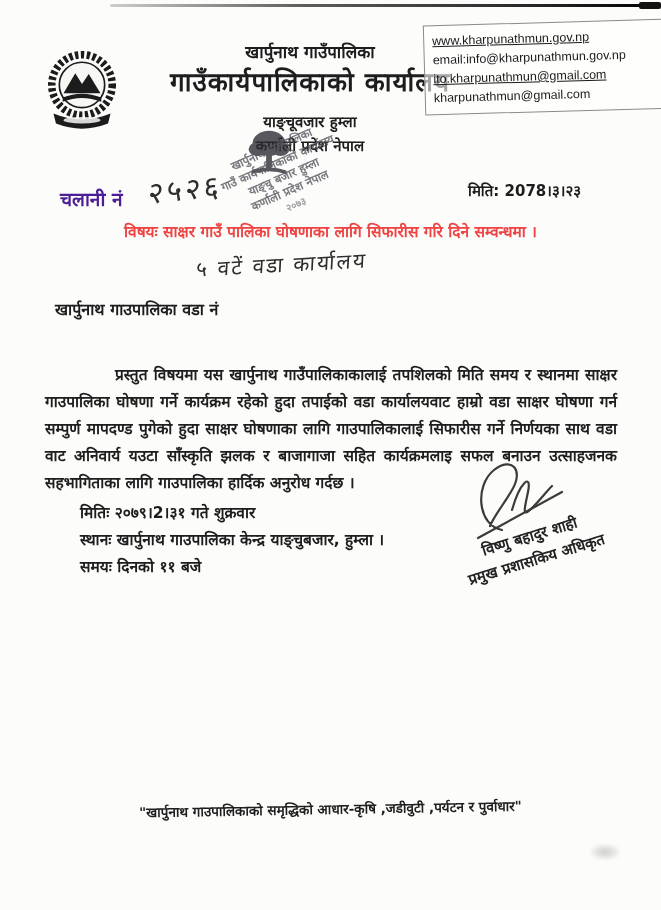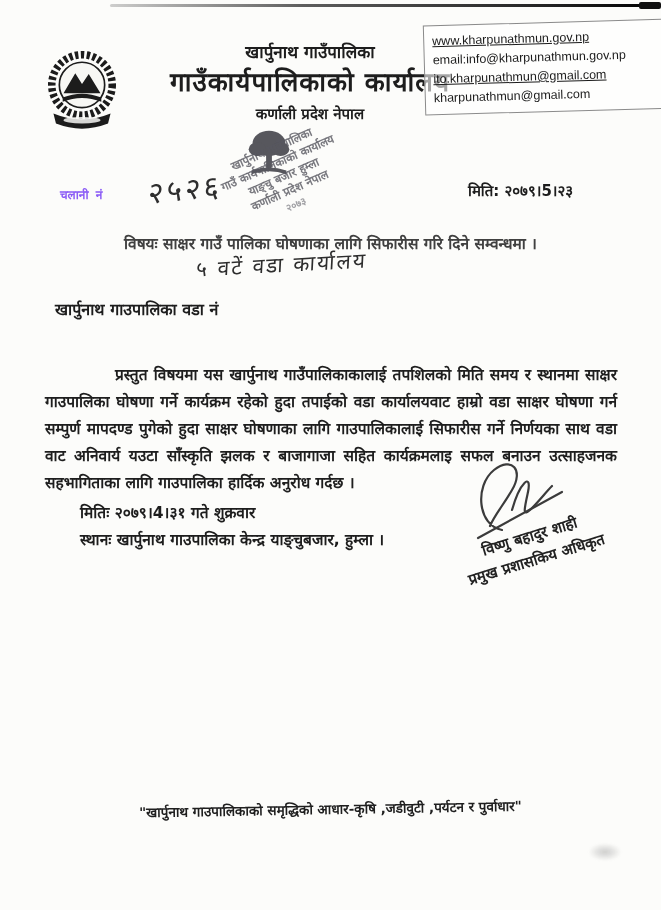--- a/index.html
+++ b/index.html
@@ -29,38 +29,38 @@
   
   .contact{
     position:absolute;left:424px;top:22px;width:232px;padding:6px 8px;
     border:1px solid #8a8a8a;background:rgba(255,255,255,.6);
     transform:rotate(-1.6deg);
     font-family:"Liberation Sans",sans-serif;font-size:12.5px;line-height:19px;color:#1b1b1b;
   }
   .contact .u{text-decoration:underline;}
   
   .ref-no{position:absolute;left:55px;top:152px;font-size:16px;font-weight:700;color:#1d1d1d;}
-  .chalani{position:absolute;left:60px;top:186px;font-size:12px;font-weight:700;color:#8b5cf6;font-family:Liberation Mono, monospace;}
+  .chalani{position:absolute;left:60px;top:186px;font-size:19px;font-weight:700;color:#4c1d95;}
   .chalani-val{
     position:absolute;left:148px;top:168px;font-size:30px;color:#2e2e2e;
     transform:rotate(-6deg) skewX(-8deg);font-weight:400;letter-spacing:3px;
   }
   .date-line{position:absolute;left:468px;top:180px;font-size:15px;font-weight:700;color:#1d1d1d;}
   
   .stamp{
     position:absolute;left:196px;top:138px;width:190px;height:110px;
     transform:rotate(-24deg);transform-origin:50% 50%;
     text-align:center;color:rgba(88,88,96,.8);
   }
   .stamp .s{font-size:11.5px;font-weight:700;line-height:15px;white-space:nowrap;}
   .stamp .yr{font-size:10px;opacity:.7;}
   .stamp-emblem{position:absolute;left:240px;top:124px;width:58px;height:58px;opacity:.9;}
   
   .subject{position:absolute;left:0;top:220px;width:661px;text-align:center;
-    font-size:15.5px;font-weight:700;color:#404040;margin-top:12px;}
+    font-size:15.5px;font-weight:700;color:#ef4444;}
   
   .addr1{position:absolute;left:55px;top:268px;font-size:16px;font-weight:700;color:#1d1d1d;}
   .addr2{position:absolute;left:55px;top:298px;font-size:16px;font-weight:700;color:#1d1d1d;}
   .hand-ward{
     position:absolute;left:196px;top:250px;font-size:21px;color:#2d2d2d;
     transform:rotate(-3deg) skewX(-6deg);letter-spacing:2px;white-space:nowrap;
   }
   
   .body-par{
     position:absolute;left:45px;top:362px;width:572px;
@@ -96,33 +96,34 @@
       <path d="M28 56 L42 32 L50 45 L58 33 L72 56 Z" fill="#1c1c1c"></path>
       <path d="M27 61 Q50 52 73 61 L73 66 Q50 57 27 66 Z" fill="#1c1c1c"></path>
       <path d="M16 80 Q50 94 84 80 L81 92 Q50 104 19 92 Z" fill="#1c1c1c"></path>
       <ellipse cx="50" cy="88" rx="22" ry="4" fill="#f7f7f4" opacity=".85"></ellipse>
     </svg>
   </div>
 
   <div class="head">
     <div class="l1">खार्पुनाथ गाउँपालिका</div>
     <div class="l2">गाउँकार्यपालिकाको कार्यालय</div>
+    <div class="l3">याङ्चूवजार हुम्ला</div>
     <div class="l4">कर्णाली प्रदेश नेपाल</div>
   </div>
 
   <div class="contact">
     <div class="u">www.kharpunathmun.gov.np</div>
     <div>email:info@kharpunathmun.gov.np</div>
     <div class="u">ito.kharpunathmun@gmail.com</div>
     <div>kharpunathmun@gmail.com</div>
   </div>
 
   <div class="chalani">चलानी नं</div>
   <div class="chalani-val">२५२६</div>
-  <div class="date-line">मिति: २०७९।5।२३</div>
+  <div class="date-line">मिति: 2078।३।२३</div>
 
   <div class="stamp-emblem">
     <svg viewBox="0 0 60 60" width="58" height="58">
       <g fill="#2c2c34" opacity=".88">
         <ellipse cx="30" cy="20" rx="17" ry="13"></ellipse>
         <ellipse cx="18" cy="26" rx="9" ry="7"></ellipse>
         <ellipse cx="42" cy="26" rx="9" ry="7"></ellipse>
         <rect x="27" y="28" width="6" height="18" rx="2"></rect>
         <path d="M12 48 Q30 42 48 48 L48 52 Q30 46 12 52 Z"></path>
       </g>
@@ -137,22 +138,23 @@
   </div>
 
   <div class="subject">विषयः साक्षर गाउँ पालिका घोषणाका लागि सिफारीस गरि दिने सम्वन्धमा ।</div>
 
   <div class="hand-ward">५ वटें वडा कार्यालय</div>
   <div class="addr2">खार्पुनाथ गाउपालिका वडा नं</div>
 
   <div class="body-par">प्रस्तुत विषयमा यस खार्पुनाथ गाउँपालिकाकालाई तपशिलको मिति समय र स्थानमा साक्षर गाउपालिका घोषणा गर्ने कार्यक्रम रहेको हुदा तपाईको वडा कार्यालयवाट हाम्रो वडा साक्षर घोषणा गर्न सम्पुर्ण मापदण्ड पुगेको हुदा साक्षर घोषणाका लागि गाउपालिकालाई सिफारीस गर्ने निर्णयका साथ वडा वाट अनिवार्य यउटा साँस्कृति झलक र बाजागाजा सहित कार्यक्रमलाइ सफल बनाउन उत्साहजनक सहभागिताका लागि गाउपालिका हार्दिक अनुरोध गर्दछ   ।</div>
 
   <div class="tapasil">
-    <div>मितिः २०७९।4।३१ गते शुक्रवार</div>
+    <div>मितिः २०७९।2।३१ गते शुक्रवार</div>
     <div>स्थानः खार्पुनाथ गाउपालिका केन्द्र याङ्चुबजार, हुम्ला ।</div>
+    <div>समयः दिनको ११ बजे</div>
   </div>
 
   <div class="sig-svg">
     <svg viewBox="0 0 118 96" width="118" height="96">
       <g fill="none" stroke="#3b3b3b" stroke-width="2.2" stroke-linecap="round">
         <path d="M40 82 C16 78 12 38 32 22 C50 8 62 22 50 42 C42 56 32 68 28 78"></path>
         <path d="M50 62 C58 34 70 24 66 44 C62 62 60 70 70 60 C78 52 84 44 90 38"></path>
         <path d="M16 90 L100 44"></path>
       </g>
     </svg>

